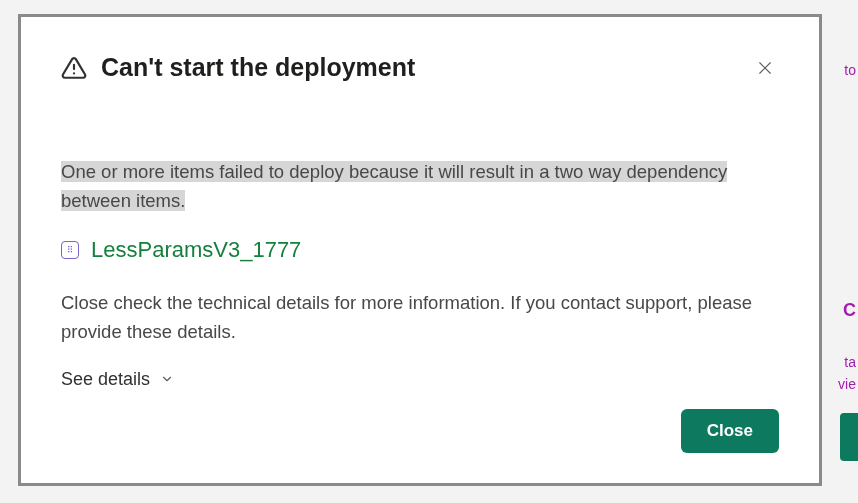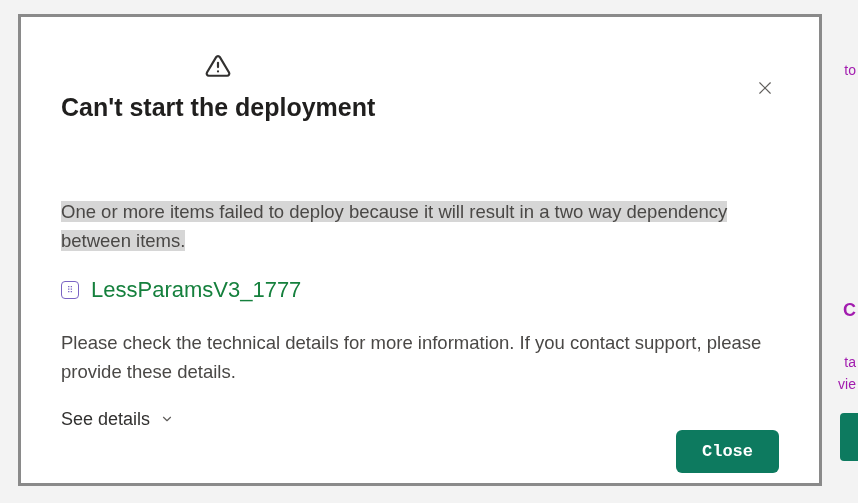--- a/index.html
+++ b/index.html
@@ -55,21 +55,20 @@
     .dialog-header {
       display: flex;
       align-items: center;
       justify-content: space-between;
       margin-bottom: 48px;
     }
     .title-group {
       display: flex;
       align-items: center;
       gap: 14px;
-      flex-direction: column;
     }
     .warning-icon {
       width: 26px;
       height: 26px;
       display: flex;
       align-items: center;
       justify-content: center;
       color: #323130;
     }
     .warning-icon svg { display: block; }
@@ -154,21 +153,21 @@
       justify-content: flex-end;
     }
     .close-primary {
       background: #0d7a5f;
       color: #ffffff;
       border: none;
       border-radius: 6px;
       padding: 12px 26px;
       font-size: 17px;
       font-weight: 600;
-      font-family: Liberation Mono, monospace;
+      font-family: Liberation Sans, sans-serif;
       cursor: pointer;
     }
   </style>
 </head>
 <body>
 
 <div class="backdrop">
   <span class="bg-text-right t1">to</span>
   <span class="bg-text-right t2">C</span>
   <span class="bg-text-right t3">ta</span>
@@ -200,21 +199,21 @@
 
   <p class="message">
     <span class="hl">One or more items failed to deploy because it will result in a two way dependency between items.</span>
   </p>
 
   <div class="item-row">
     <span class="item-icon">⠿</span>
     <span class="item-name">LessParamsV3_1777</span>
   </div>
 
-  <p class="detail-text">Please check the technical details for more information. If you contact support, please provide these details.</p>
+  <p class="detail-text">Close check the technical details for more information. If you contact support, please provide these details.</p>
 
   <button class="see-details">
     <span>See details</span>
     <span class="chevron">
       <svg width="14" height="14" viewBox="0 0 24 24" fill="none" stroke="currentColor" stroke-width="2" stroke-linecap="round" stroke-linejoin="round">
         <polyline points="6 9 12 15 18 9"></polyline>
       </svg>
     </span>
   </button>
 

